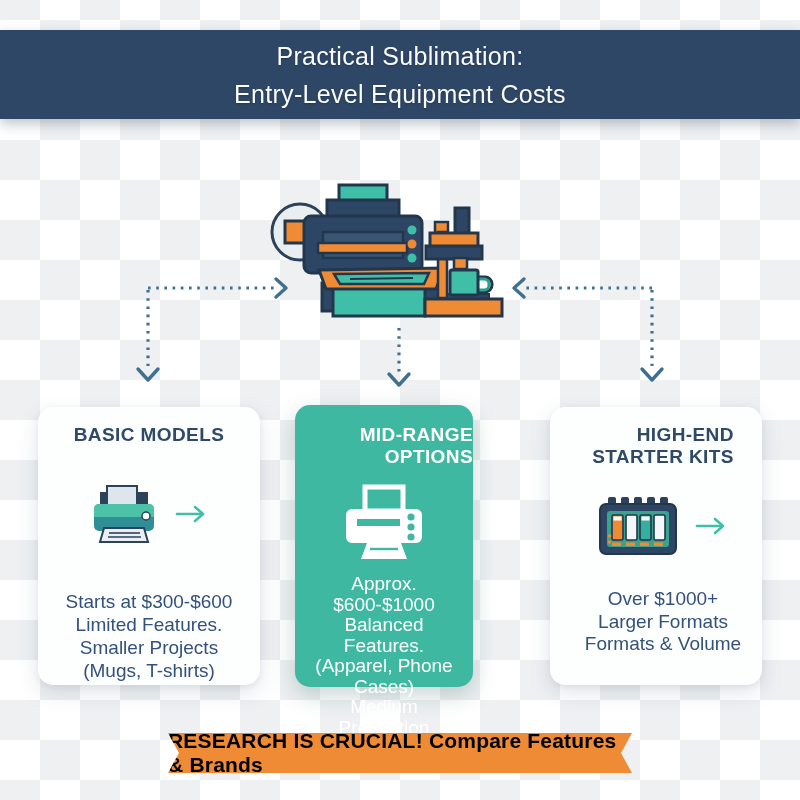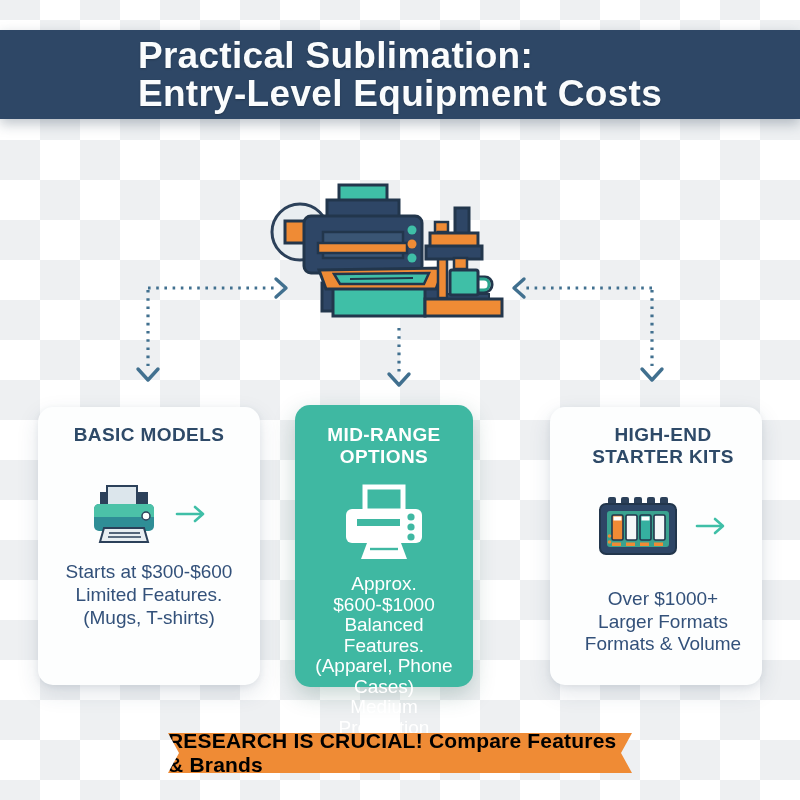--- a/index.html
+++ b/index.html
@@ -16,22 +16,22 @@
     background-position:0 20px;
   }
   
   .banner{
     position:absolute;left:0;top:30px;width:800px;height:89px;
     background:#2e4766;
     box-shadow:0 5px 12px rgba(25,45,70,.28);
     display:flex;align-items:center;justify-content:center;
   }
   .banner-title{
-    color:#fafcfd;font-weight:bold;
-    font-size:37px;line-height:38px;letter-spacing:.3px;
+    text-align:center;color:#fafcfd;font-weight:normal;
+    font-size:25px;line-height:38px;letter-spacing:.3px;
     text-shadow:0 1px 2px rgba(0,0,0,.25);
   }
   .banner-title span{display:block;}
   
   .hero{position:absolute;left:255px;top:158px;width:290px;height:170px;}
   
   .arrows{position:absolute;left:0;top:0;width:800px;height:800px;pointer-events:none;}
   
   .card{
     position:absolute;box-sizing:border-box;border-radius:15px;
@@ -44,32 +44,32 @@
   }
   .card-teal{
     background:#3fb8a2;
     box-shadow:0 8px 22px rgba(35,90,80,.25);
   }
   #card-basic {left:38px; top:407px;width:222px;height:278px;}
   #card-mid   {left:295px;top:405px;width:178px;height:282px;}
   #card-high  {left:550px;top:407px;width:212px;height:278px;padding-left:14px;}
   .card h2{
     margin:17px 0 0 0;font-size:19px;line-height:22px;font-weight:bold;
-    letter-spacing:.4px;color:#2e4a68;
+    letter-spacing:.4px;color:#2e4a68;text-align:right;
   }
   .card-teal h2{color:#ffffff;margin-top:19px;}
   .icon-row{
     display:flex;align-items:center;justify-content:center;gap:16px;
     margin-top:22px;height:92px;
   }
   .card-teal .icon-row{margin-top:14px;height:96px;}
   .card p{
     margin:16px 8px 0 8px;font-size:19px;color:#33517a;
   }
-  #card-basic p{line-height:23px;margin-top:0;}
+  #card-basic p{line-height:23px;margin-top:30px;}
   #card-mid p{line-height:20.5px;color:#ffffff;margin-top:14px;}
   #card-high p{line-height:22.5px;}
   .card p span{display:block;}
   
   .ribbon{
     position:absolute;left:168px;top:733px;width:464px;height:40px;
     background:#ef8b35;
     clip-path:polygon(0 0,100% 0,calc(100% - 11px) 50%,100% 100%,0 100%,11px 50%);
     display:flex;align-items:center;justify-content:center;
     filter:drop-shadow(0 3px 5px rgba(60,40,10,.25));
@@ -166,20 +166,21 @@
       <svg width="34" height="22" viewBox="0 0 34 22" aria-hidden="true">
         <g stroke="#3fbfa7" stroke-width="2.6" fill="none" stroke-linecap="round" stroke-linejoin="round">
           <line x1="3" y1="11" x2="28" y2="11"></line>
           <polyline points="21,4 29,11 21,18"></polyline>
         </g>
       </svg>
     </div>
     <p>
       <span>Starts at $300-$600</span>
       <span>Limited Features.</span>
+      <span>Smaller Projects</span>
       <span>(Mugs, T-shirts)</span>
     </p>
   </section>
 
   <section class="card card-teal" id="card-mid">
     <h2>MID-RANGE OPTIONS</h2>
     <div class="icon-row">
       <svg width="88" height="78" viewBox="0 0 88 78" aria-hidden="true">
         <rect x="25" y="5" width="38" height="24" fill="none" stroke="#ffffff" stroke-width="5"></rect>
         <rect x="6" y="27" width="76" height="34" rx="6" fill="#ffffff"></rect>

